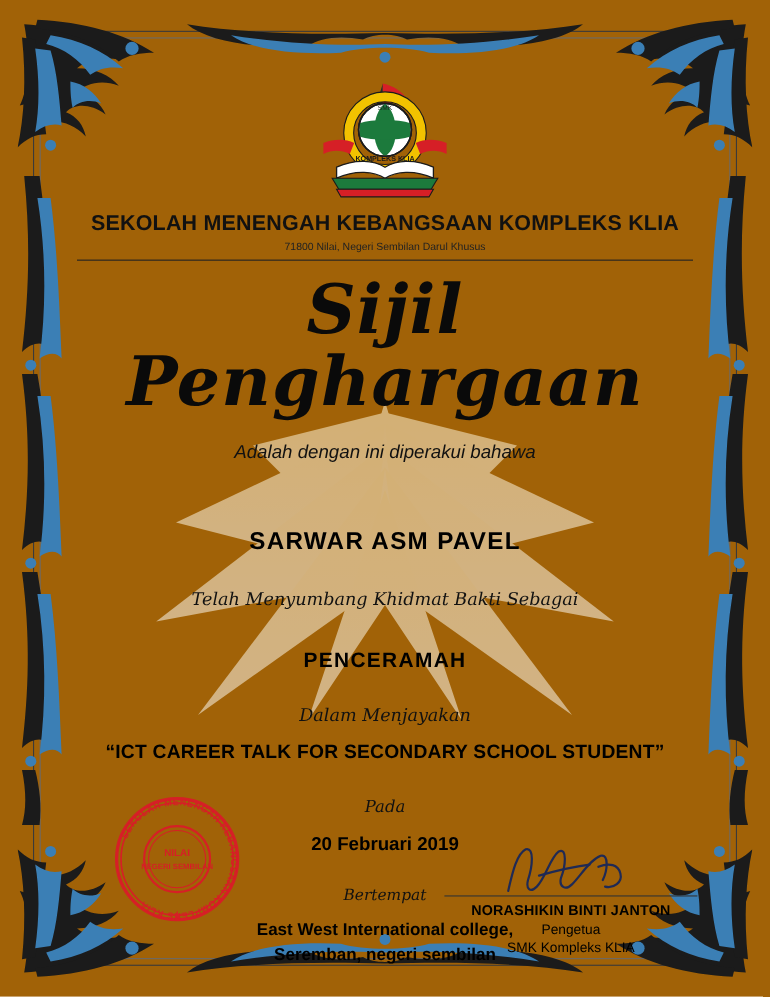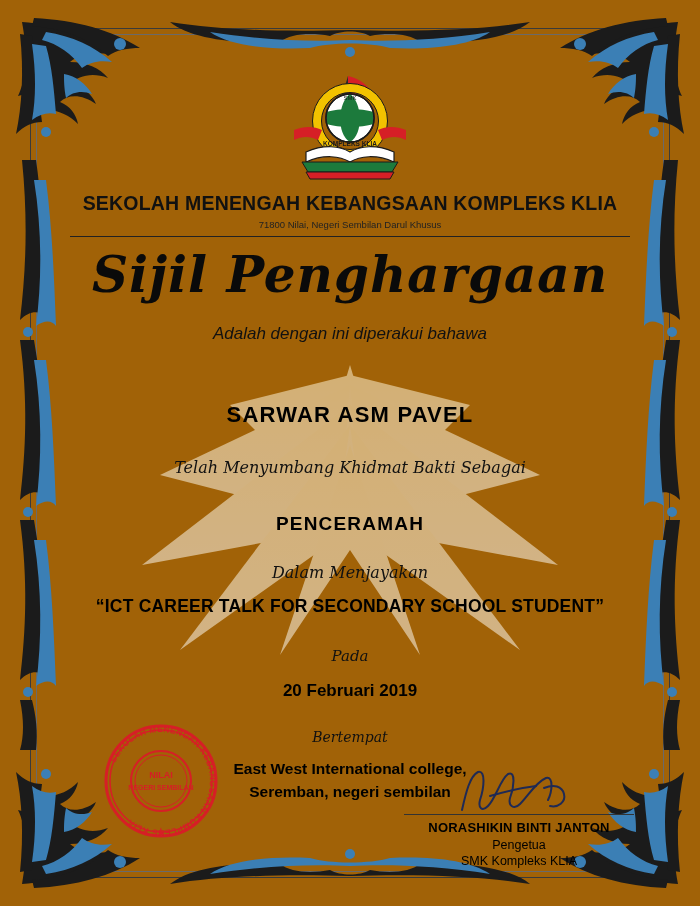--- a/index.html
+++ b/index.html
@@ -104,21 +104,21 @@
   .rule {
     width: 100%;
     height: 1px;
     background: #222;
     margin: 6px auto 0 auto;
   }
   .title-script {
     font-family: "DejaVu Serif", serif;
     font-style: italic;
     font-weight: bold;
-    font-size: 50px;
+    font-size: 62px;
     color: #0a0a0a;
     margin-top: 12px;
     letter-spacing: 1px;
     line-height: 1.05;
   }
   .subtitle-script {
     font-family: Liberation Sans, sans-serif;
     font-style: italic;
     font-size: 17px;
     color: #111;

